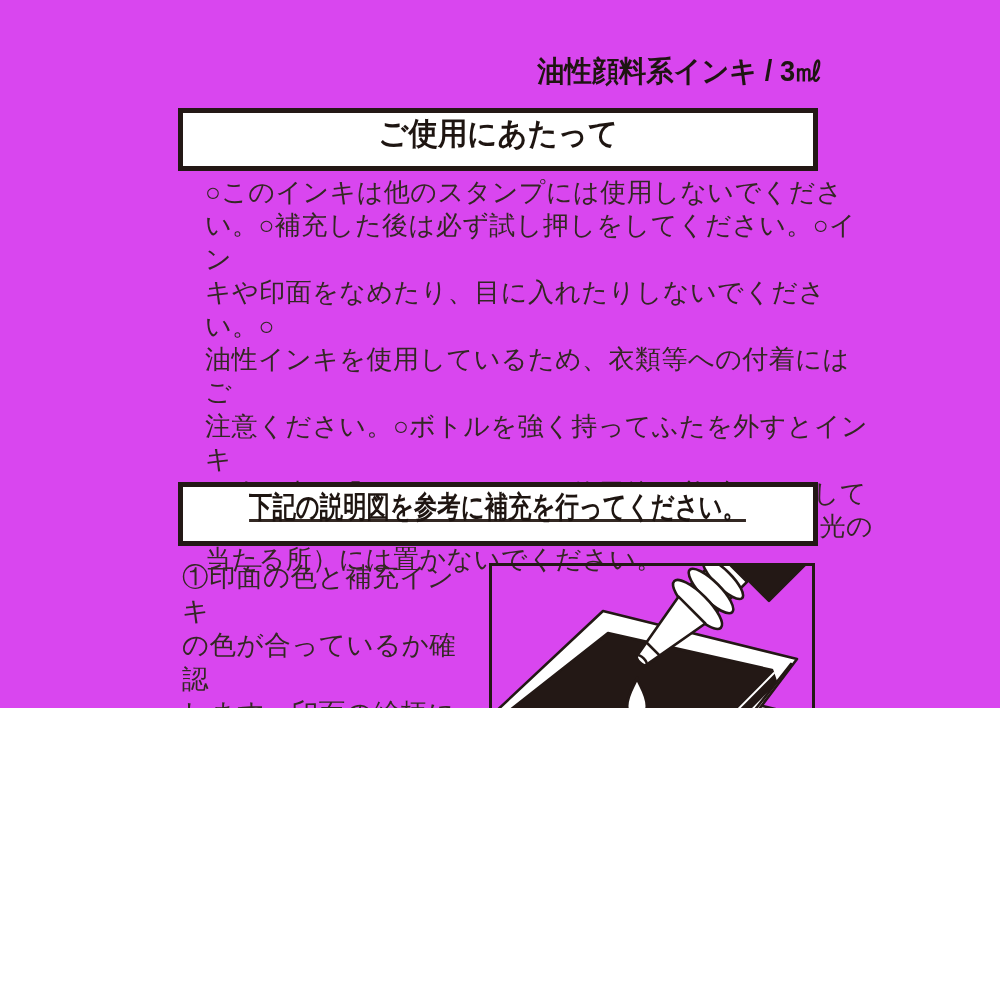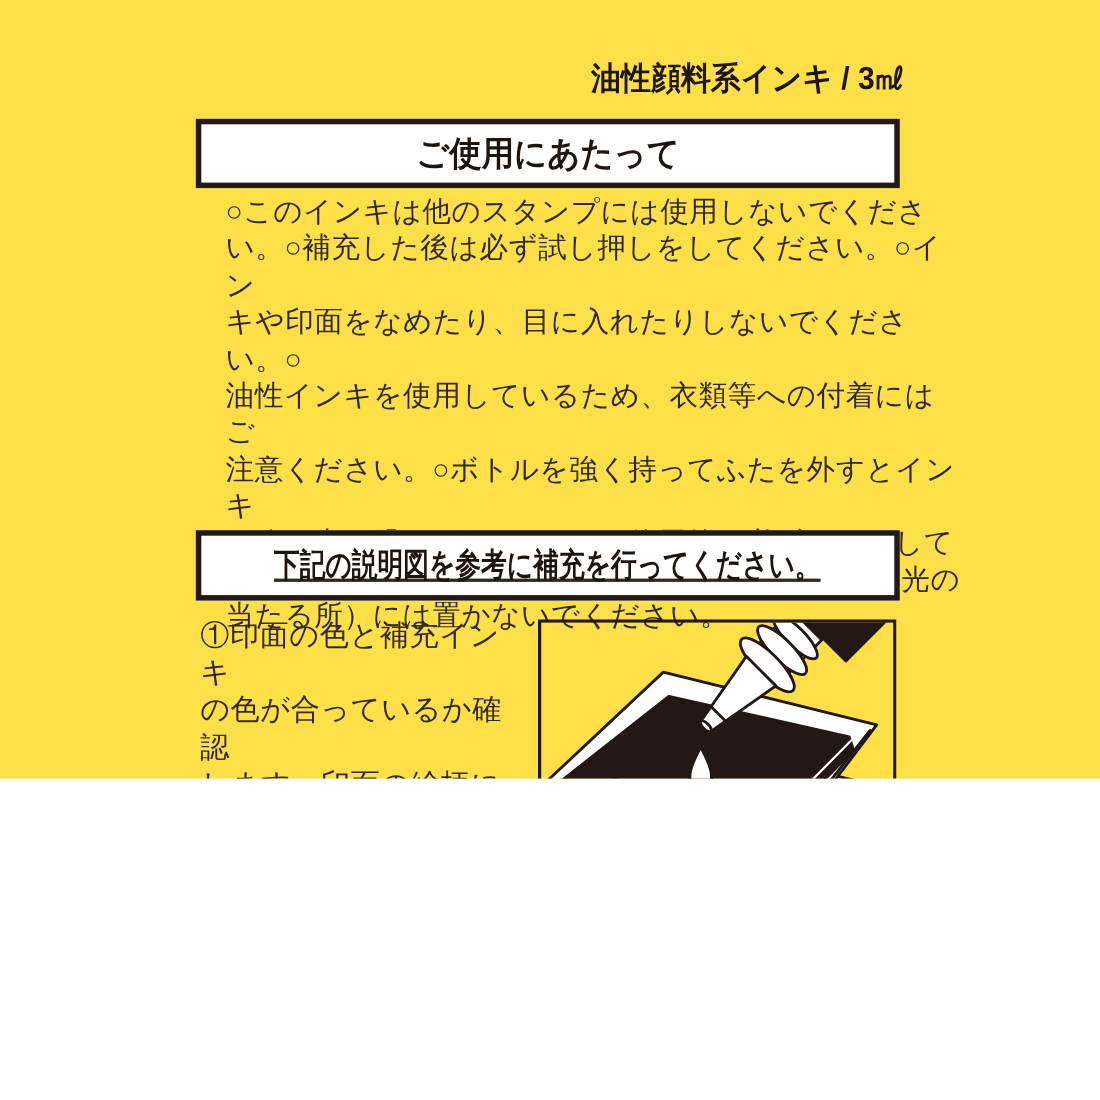--- a/index.html
+++ b/index.html
@@ -1,36 +1,36 @@
 <!DOCTYPE html>
 <html lang="ja"><head>
 <meta charset="utf-8">
 <style>
   html,body{margin:0;padding:0;background:#ffffff;}
   .page{
     position:relative;
     width:1000px;height:708px;
-    background:#fde047;
+    background:#d946ef;
     font-family:"Liberation Sans",sans-serif;
     color:#332823;
     overflow:hidden;
   }
   .product-label{
     position:absolute;
     top:52px;right:178px;
     font-size:29px;font-weight:bold;color:#1e1511;
     transform:scaleX(0.94);transform-origin:right center;
     white-space:nowrap;
   }
   .heading-box{
     position:absolute;
     left:178px;width:630px;
     border:5px solid #231815;
     background:#fff;
-    display:flex;align-items:center;justify-content:center;
+    display:flex;align-items:flex-start;justify-content:center;
   }
   .heading-box.first{top:108px;height:53px;}
   .heading-box.second{top:482px;height:54px;text-decoration:underline;}
   .heading-text{
     font-weight:bold;color:#1e1511;white-space:nowrap;
   }
   .heading-text.h1{font-size:31px;transform:scaleX(0.95);}
   .heading-text.h2{font-size:30px;transform:scaleX(0.78);}
   .body-text{
     position:absolute;

